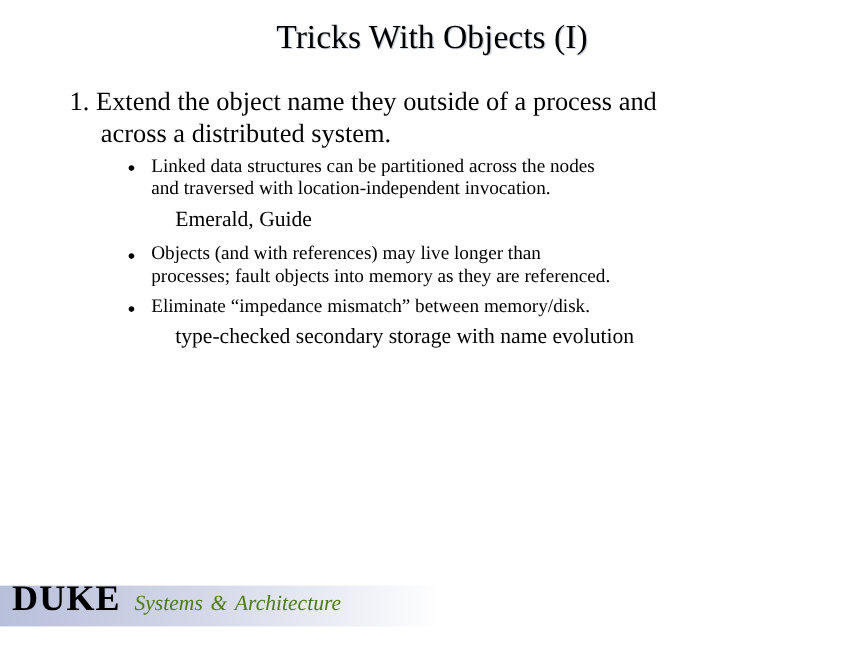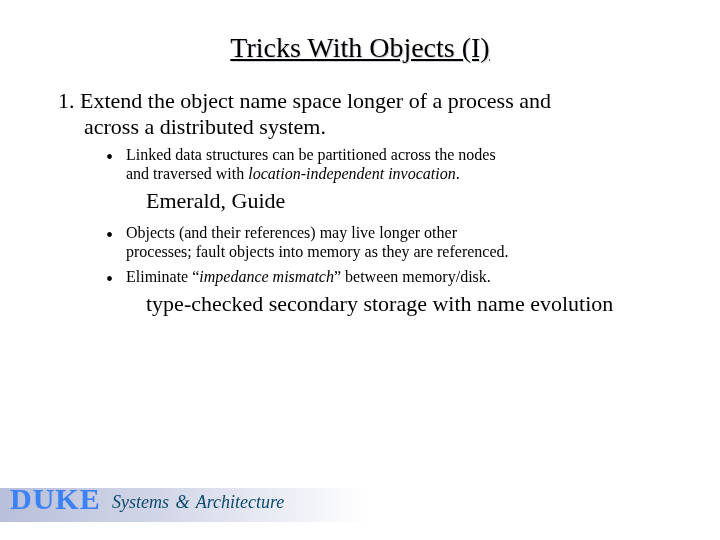--- a/index.html
+++ b/index.html
@@ -14,22 +14,21 @@
   }
   .slide {
     position: relative;
     width: 720px;
     height: 540px;
     box-sizing: border-box;
   }
   .title {
     text-align: center;
     font-size: 28px;
-    padding-top: 32px;
-    text-decoration: underline;
+    padding-top: 16px;
     color: #000;
     text-shadow: 1px 1px 0 #cfd3df;
   }
   .body {
     padding: 24px 45px 0 58px;
   }
   .num-item {
     font-size: 22px;
     line-height: 1.18;
     margin-bottom: 2px;
@@ -52,26 +51,26 @@
     margin-bottom: 4px;
   }
   .sub-bullet::before {
     content: "•";
     position: absolute;
     left: 0;
     top: 0;
     font-size: 20px;
   }
   .note {
-    font-size: 22px;
+    font-size: 18px;
     line-height: 1.2;
     padding-left: 88px;
     margin: 4px 0 10px 0;
   }
-  .italic { font-style: italic; }
+  .italic { }
   .block2 { margin-top: 6px; }
 
   .footer {
     position: absolute;
     left: 0;
     bottom: 18px;
     width: 370px;
     height: 34px;
   }
   .grad {
@@ -81,60 +80,60 @@
     background: linear-gradient(to right, #b8bfda 0%, #d3d7e8 45%, #ffffff 100%);
   }
   .duke {
     position: absolute;
     left: 10px;
     bottom: 6px;
     font-family: "Times New Roman", serif;
     font-weight: 800;
     font-size: 30px;
     letter-spacing: 1px;
-    color: #3b82f6;
+    color: #000000;
     text-shadow: 0 0 1px #aeb5cf;
   }
   .sa {
     position: absolute;
     left: 112px;
     bottom: 9px;
     font-family: "Times New Roman", serif;
     font-style: italic;
     font-size: 18px;
-    color: #0c4a6e;
+    color: #4d7c0f;
   }
   .sa .sys { font-weight: normal; }
   .sa .amp { padding: 0 2px; }
 </style>
 </head>
 <body>
 
 <div class="slide">
 
   <div class="title">Tricks With Objects (I)</div>
 
   <div class="body">
 
     <div class="num-item">
       <span class="num">1.</span>
-      <span>Extend the object name space longer of a process and</span>
+      <span>Extend the object name they outside of a process and</span>
       <span class="cont">across a distributed system.</span>
     </div>
     <div class="sub-bullets">
       <div class="sub-bullet">
         <span>Linked data structures can be partitioned across the nodes</span><br>
         <span>and traversed with </span><span class="italic">location-independent invocation</span><span>.</span>
       </div>
     </div>
     <div class="note">Emerald, Guide</div>
 
     <div class="sub-bullets">
       <div class="sub-bullet">
-        <span>Objects (and their references) may live longer other</span><br>
+        <span>Objects (and with references) may live longer than</span><br>
         <span>processes; fault objects into memory as they are referenced.</span>
       </div>
     </div>
     <div class="sub-bullets">
       <div class="sub-bullet">
         <span>Eliminate “</span><span class="italic">impedance mismatch</span><span>” between memory/disk.</span>
       </div>
     </div>
     <div class="note">type-checked secondary storage with name evolution</div>
 

